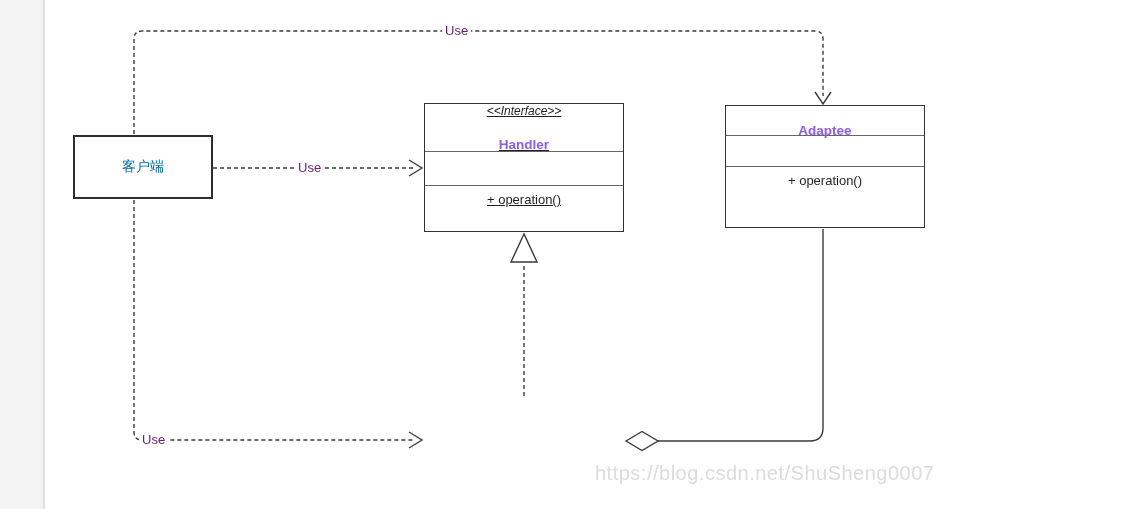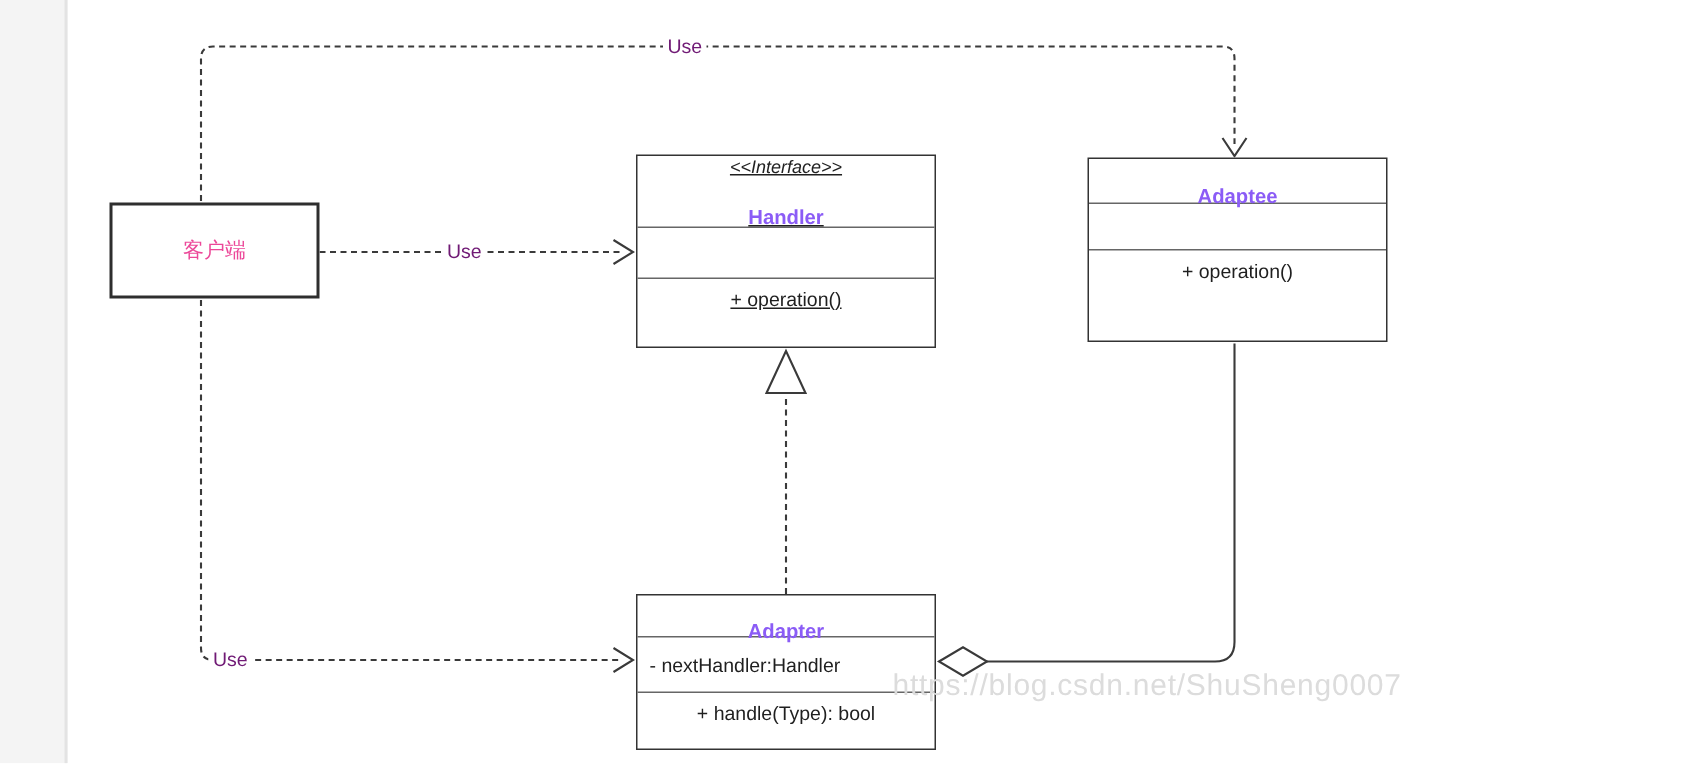--- a/index.html
+++ b/index.html
@@ -61,21 +61,21 @@
   }
 
   .client-box {
     left: 73px; top: 135px;
     width: 140px; height: 64px;
     border: 2px solid #2e2e2e;
     display: flex;
     align-items: center;
     justify-content: center;
     font-size: 14px;
-    color: #ec4899;
+    color: #0369a1;
   }
 
   .target-box  { left: 424px; top: 103px; width: 200px; height: 129px; text-decoration: underline; }
   .target-box  .uml-header  { height: 48px; }
   .target-box  .uml-attrs   { height: 34px; }
 
   .adaptee-box { left: 725px; top: 105px; width: 200px; height: 123px; }
   .adaptee-box .uml-header  { height: 30px; }
   .adaptee-box .uml-attrs   { height: 31px; }
 
@@ -90,21 +90,21 @@
     font-size: 13px;
     color: #701a75;
     line-height: 16px;
   }
   .edge-label-top    { left: 442px; top: 23px; }
   .edge-label-middle { left: 295px; top: 160px; }
   .edge-label-bottom { left: 139px; top: 432px; }
 
   .watermark {
     position: absolute;
-    left: 595px; top: 446px;
+    left: 595px; top: 462px;
     font-size: 20px;
     color: #dcdcdc;
     letter-spacing: 0.5px;
     white-space: nowrap;
   }
 </style>
 </head>
 <body>
 
 <div class="stage">
@@ -143,27 +143,20 @@
   </div>
 
   <div class="uml-class adaptee-box">
     <div class="uml-header">
       <span class="uml-name">Adaptee</span>
     </div>
     <div class="uml-attrs"></div>
     <div class="uml-methods">+ operation()</div>
   </div>
 
-  <div class="uml-class adapter-box">
-    <div class="uml-header">
-      <span class="uml-name">Adapter</span>
-    </div>
-    <div class="uml-attrs">- nextHandler:Handler</div>
-    <div class="uml-methods">+ handle(Type): bool</div>
-  </div>
 
   <span class="edge-label edge-label-top">Use</span>
   <span class="edge-label edge-label-middle">Use</span>
   <span class="edge-label edge-label-bottom">Use</span>
 
   <div class="watermark">https://blog.csdn.net/ShuSheng0007</div>
 
 </div>
 
 </body></html>

